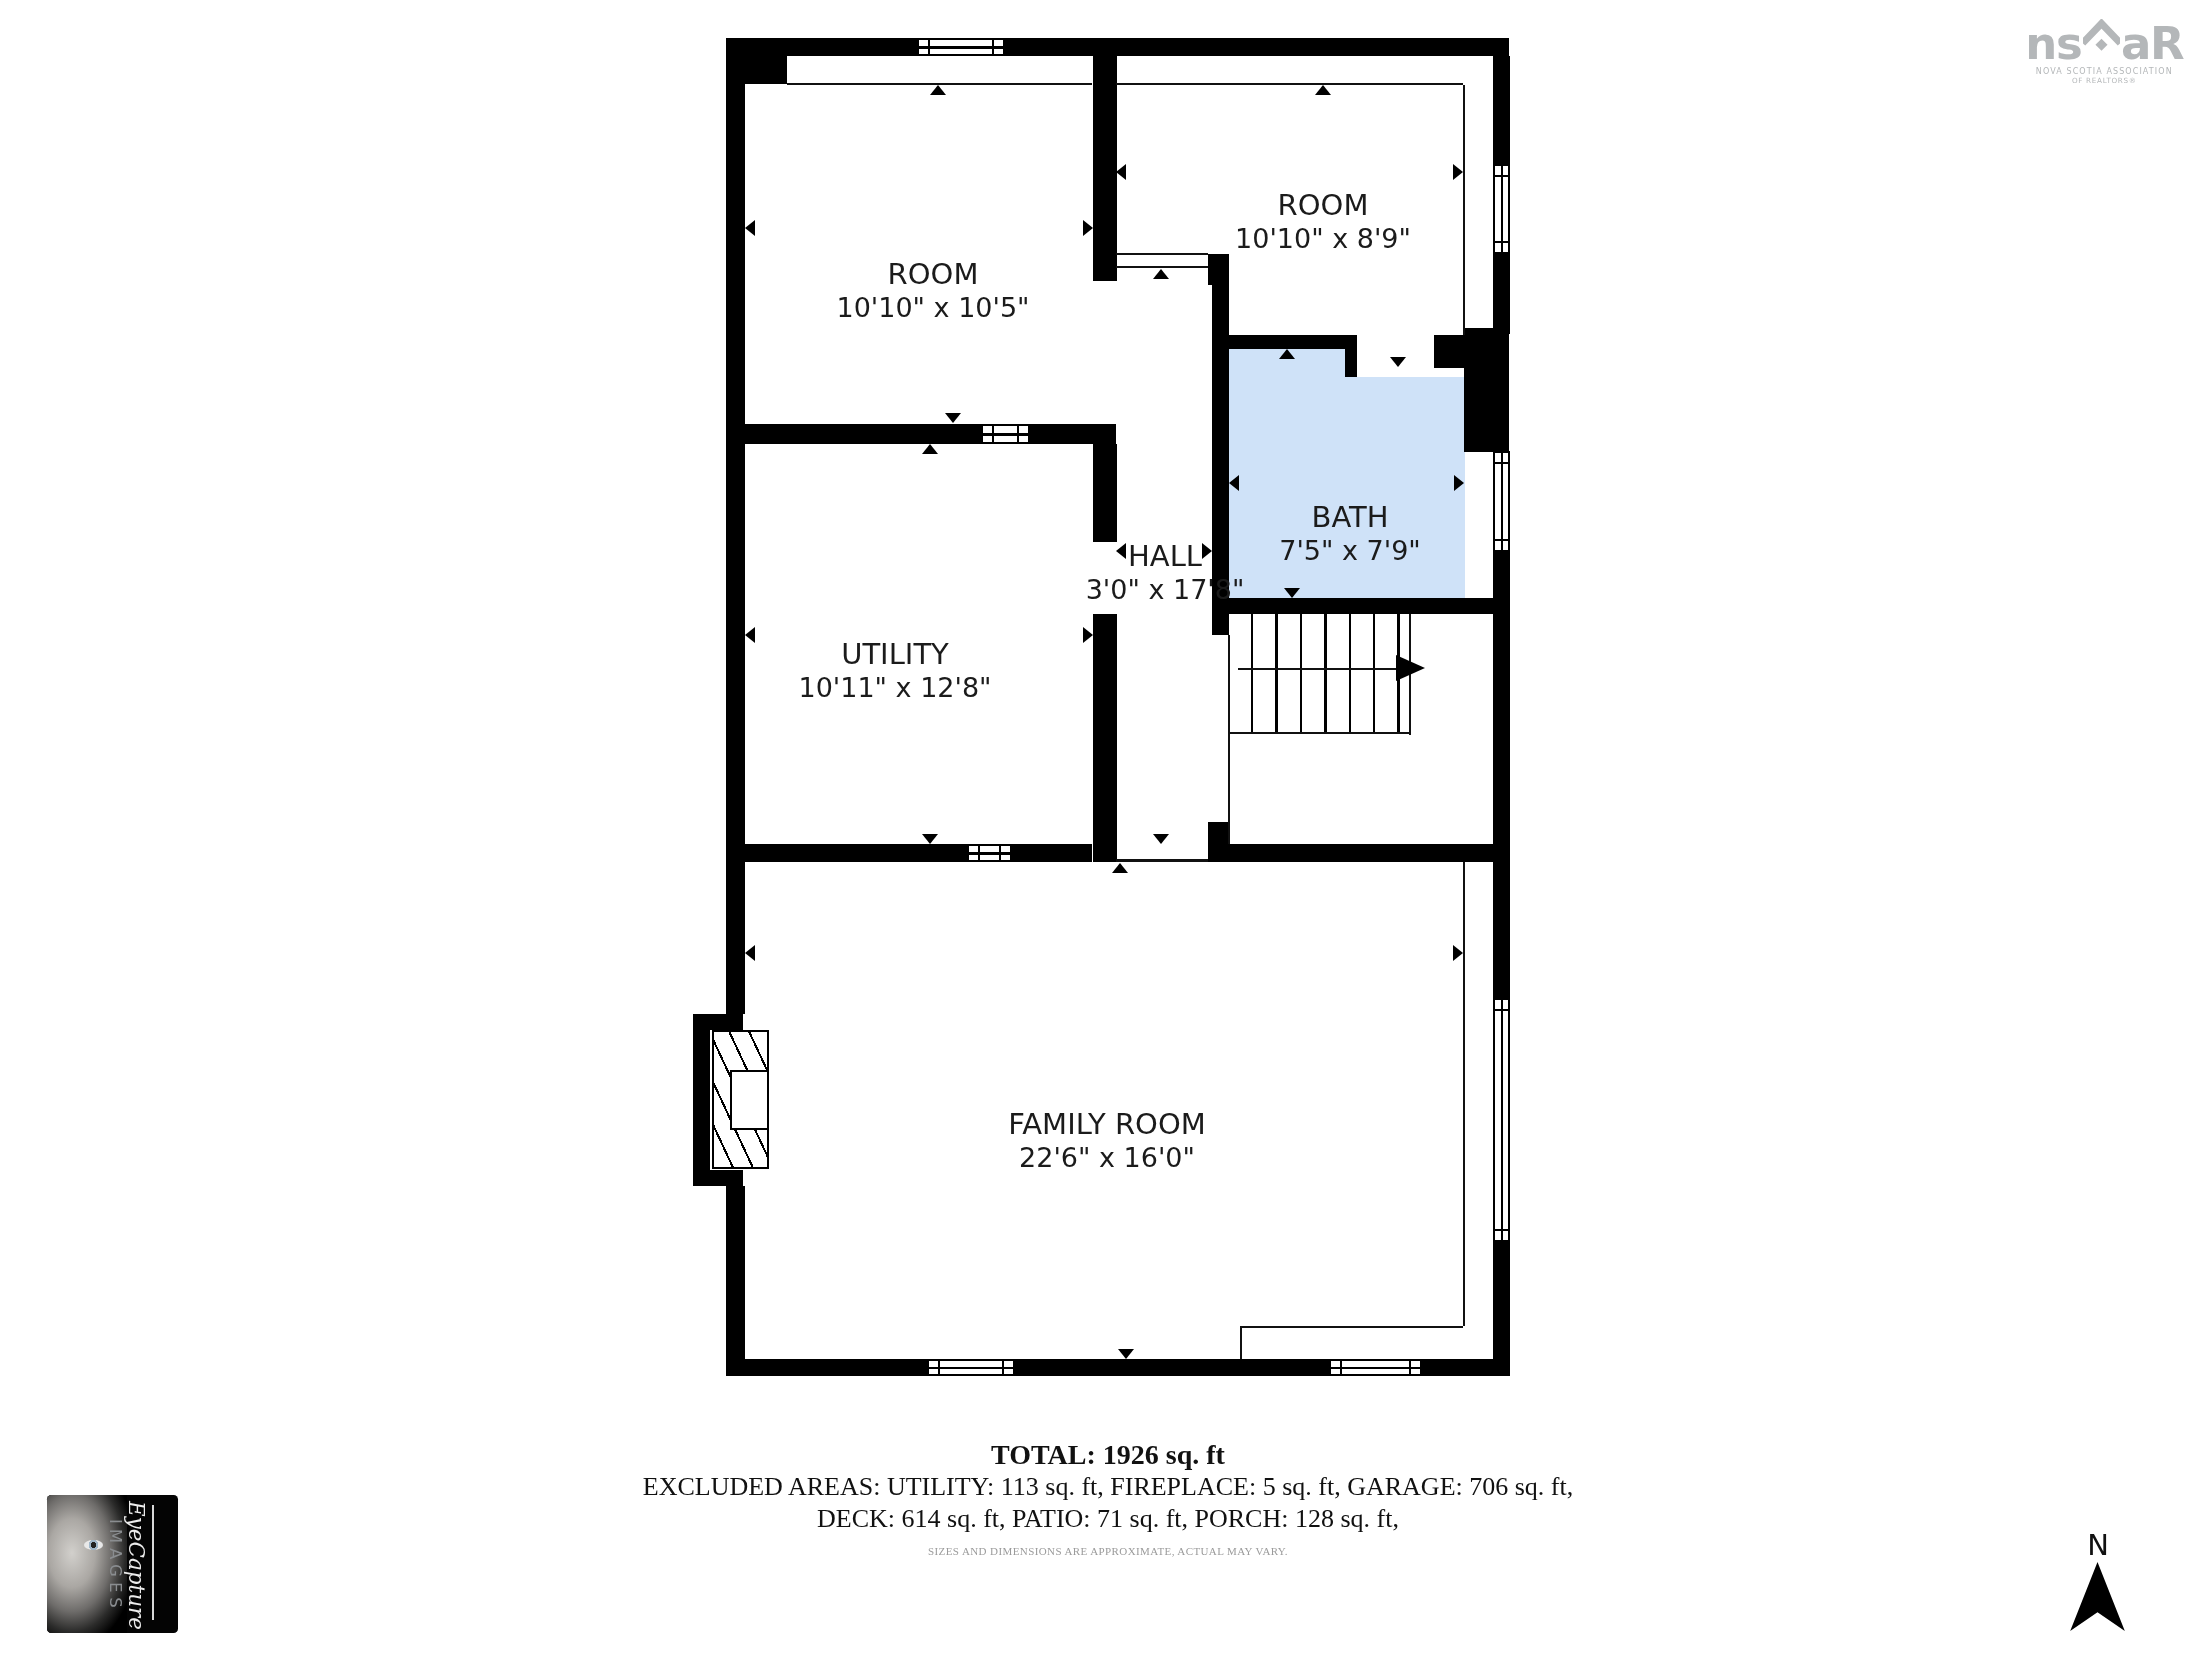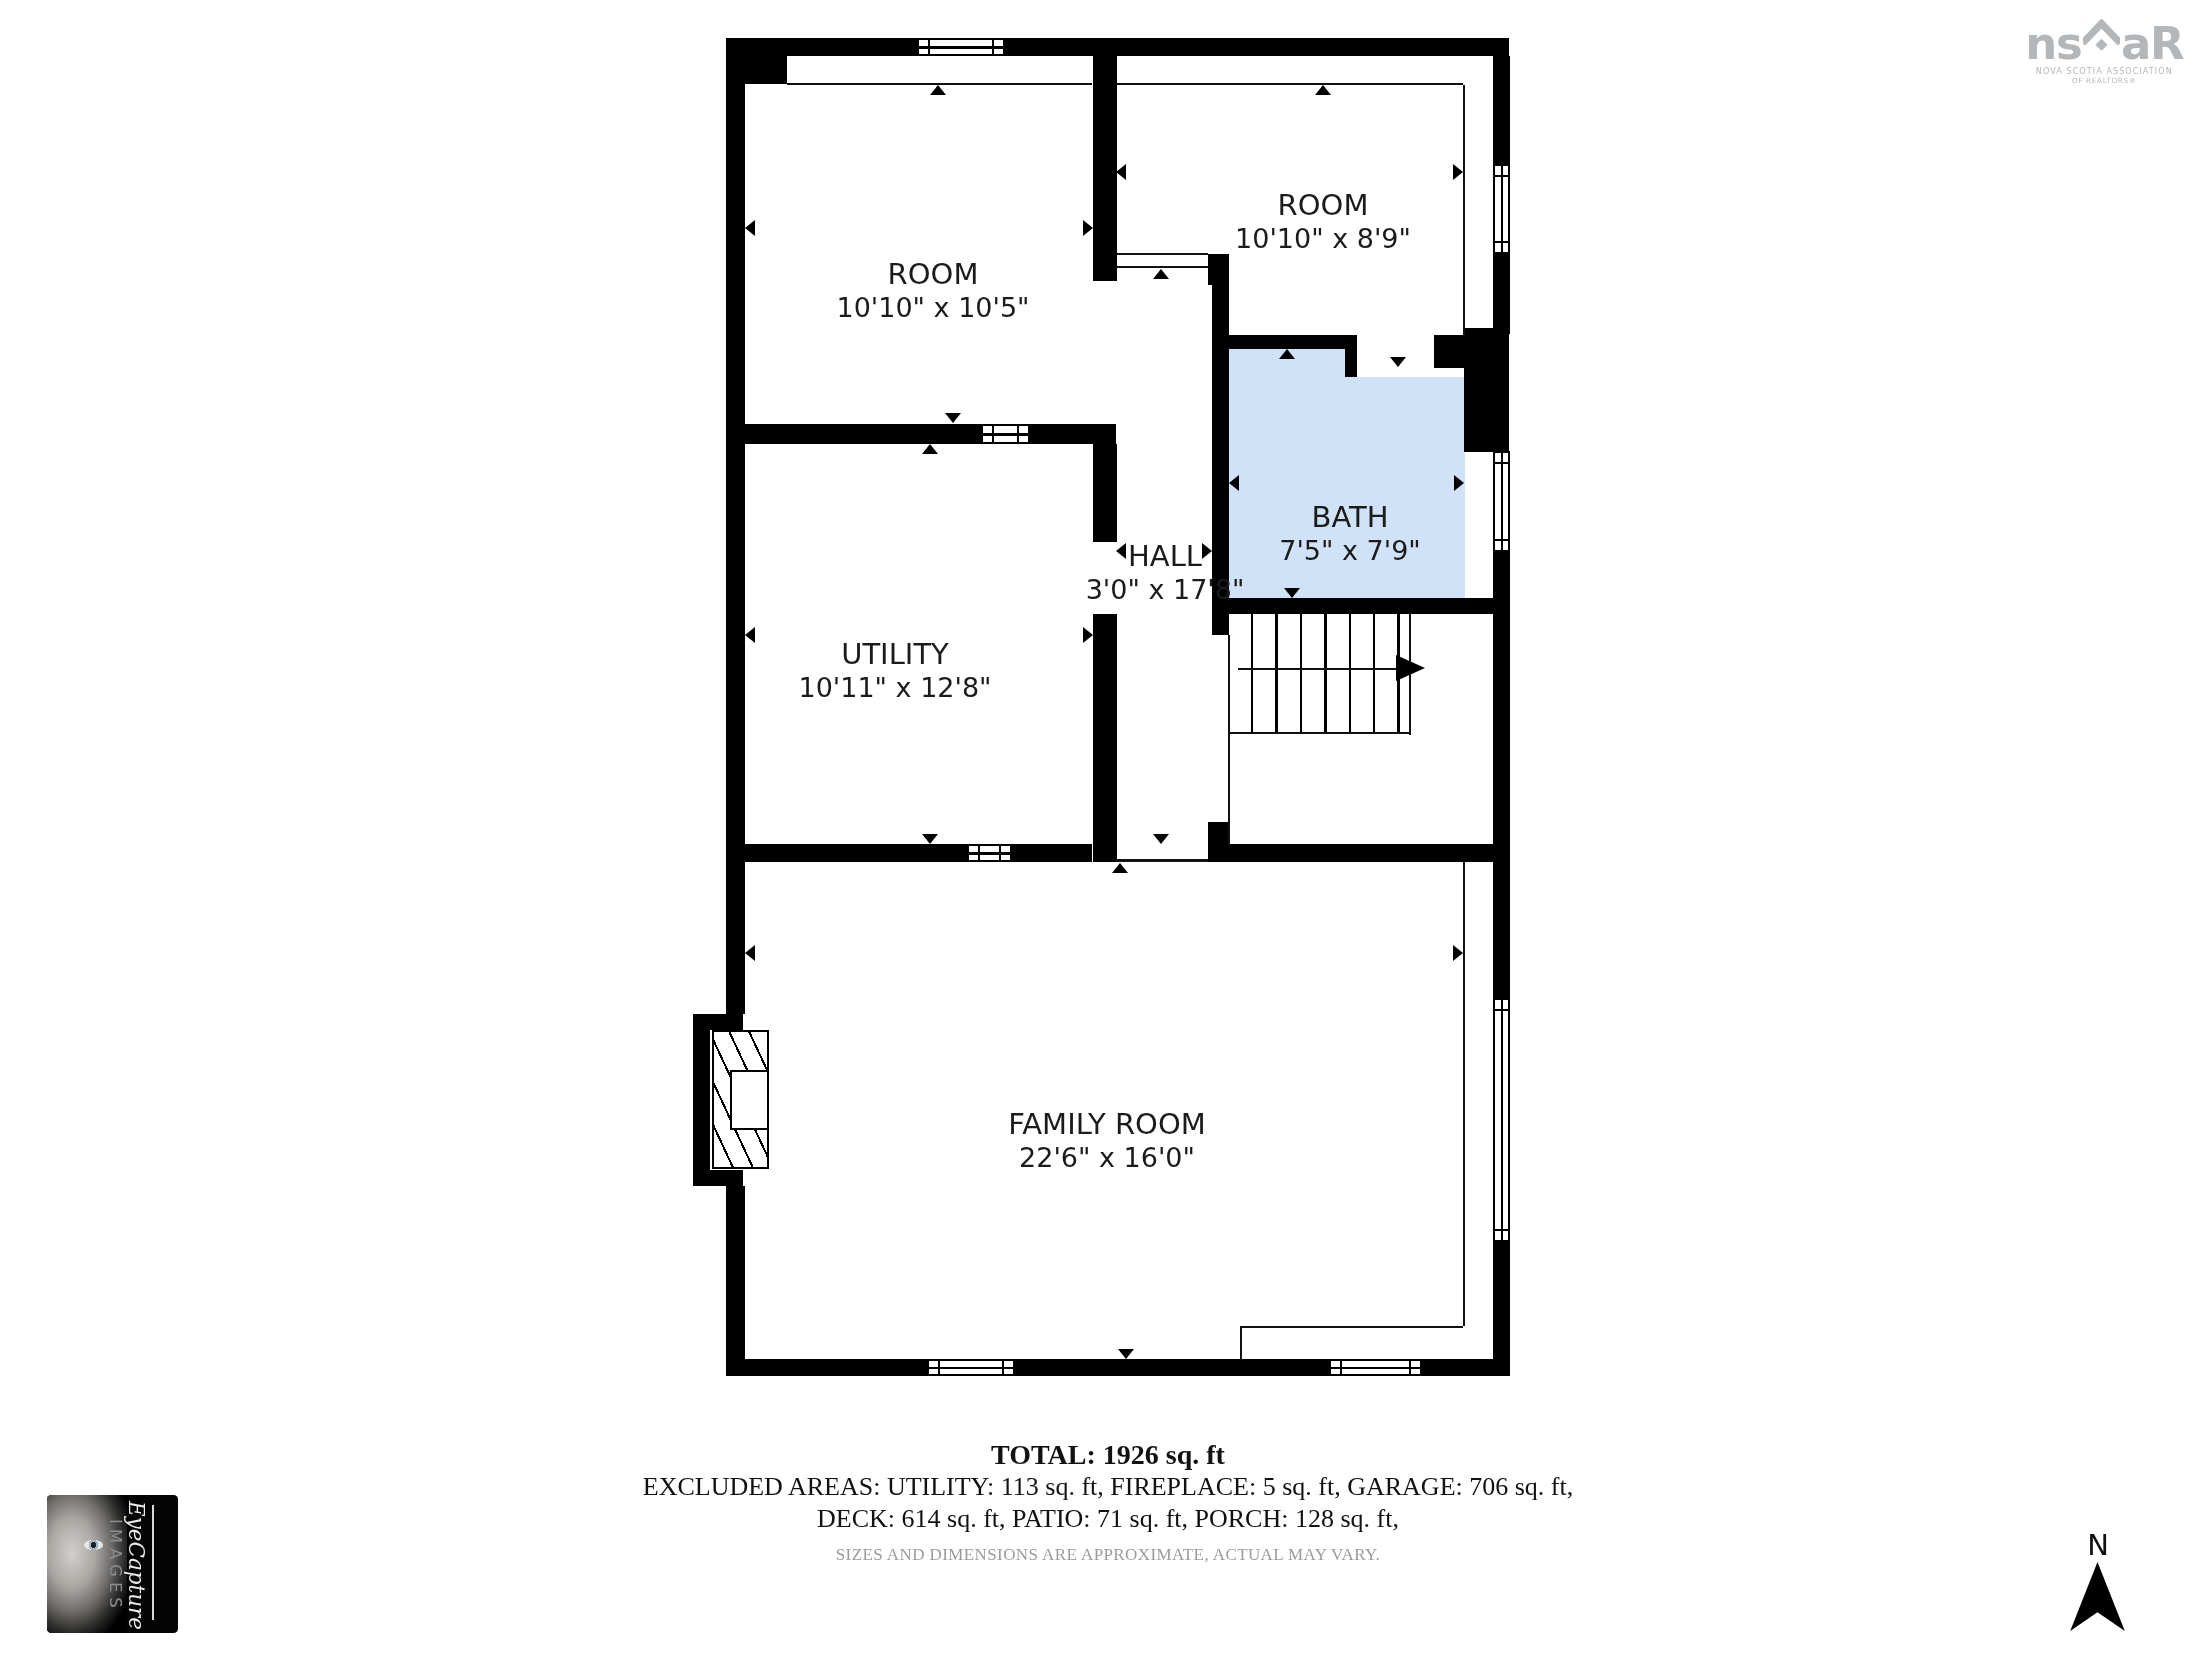--- a/index.html
+++ b/index.html
@@ -34,21 +34,21 @@
              border-bottom:13.6px solid transparent;border-left:29px solid #000;}
   
   .rl{position:absolute;transform:translate(-50%,-50%);text-align:center;white-space:nowrap;color:#1b1b1b;margin-top:18px;}
   .rl .nm{font-size:29px;line-height:1.22;}
   .rl .dm{font-size:27px;line-height:1.22;}
   
   .summary{position:absolute;left:1108px;top:1439px;transform:translateX(-50%);
            text-align:center;white-space:nowrap;color:#111;font-family:Liberation Serif, serif;}
   .summary .t{font-size:28px;font-weight:bold;line-height:1.16;}
   .summary .s{font-size:26px;line-height:1.2;}
-  .summary .d{font-size:17px;color:#9b9b9b;margin-top:11.5px;letter-spacing:0.4px;}
+  .summary .d{font-size:11px;color:#9b9b9b;margin-top:11.5px;letter-spacing:0.4px;}
   
   .nsar{position:absolute;right:7.2px;top:18.7px;width:187px;text-align:center;color:#b4b7b9;}
   .nsar .big{display:flex;align-items:flex-end;justify-content:center;font-weight:bold;
              font-size:45px;line-height:.9;letter-spacing:-1.4px;}
   .nsar .sub1{font-size:8px;letter-spacing:1.1px;margin-top:2.9px;}
   .nsar .sub2{font-size:7.2px;letter-spacing:0.7px;}
   
   .eyecap{position:absolute;left:47px;top:1495px;width:131px;height:138px;background:#040404;
           border-radius:4.3px;overflow:hidden;}
   .eyecap .face{position:absolute;left:-5.7px;top:0;width:86px;height:138px;

